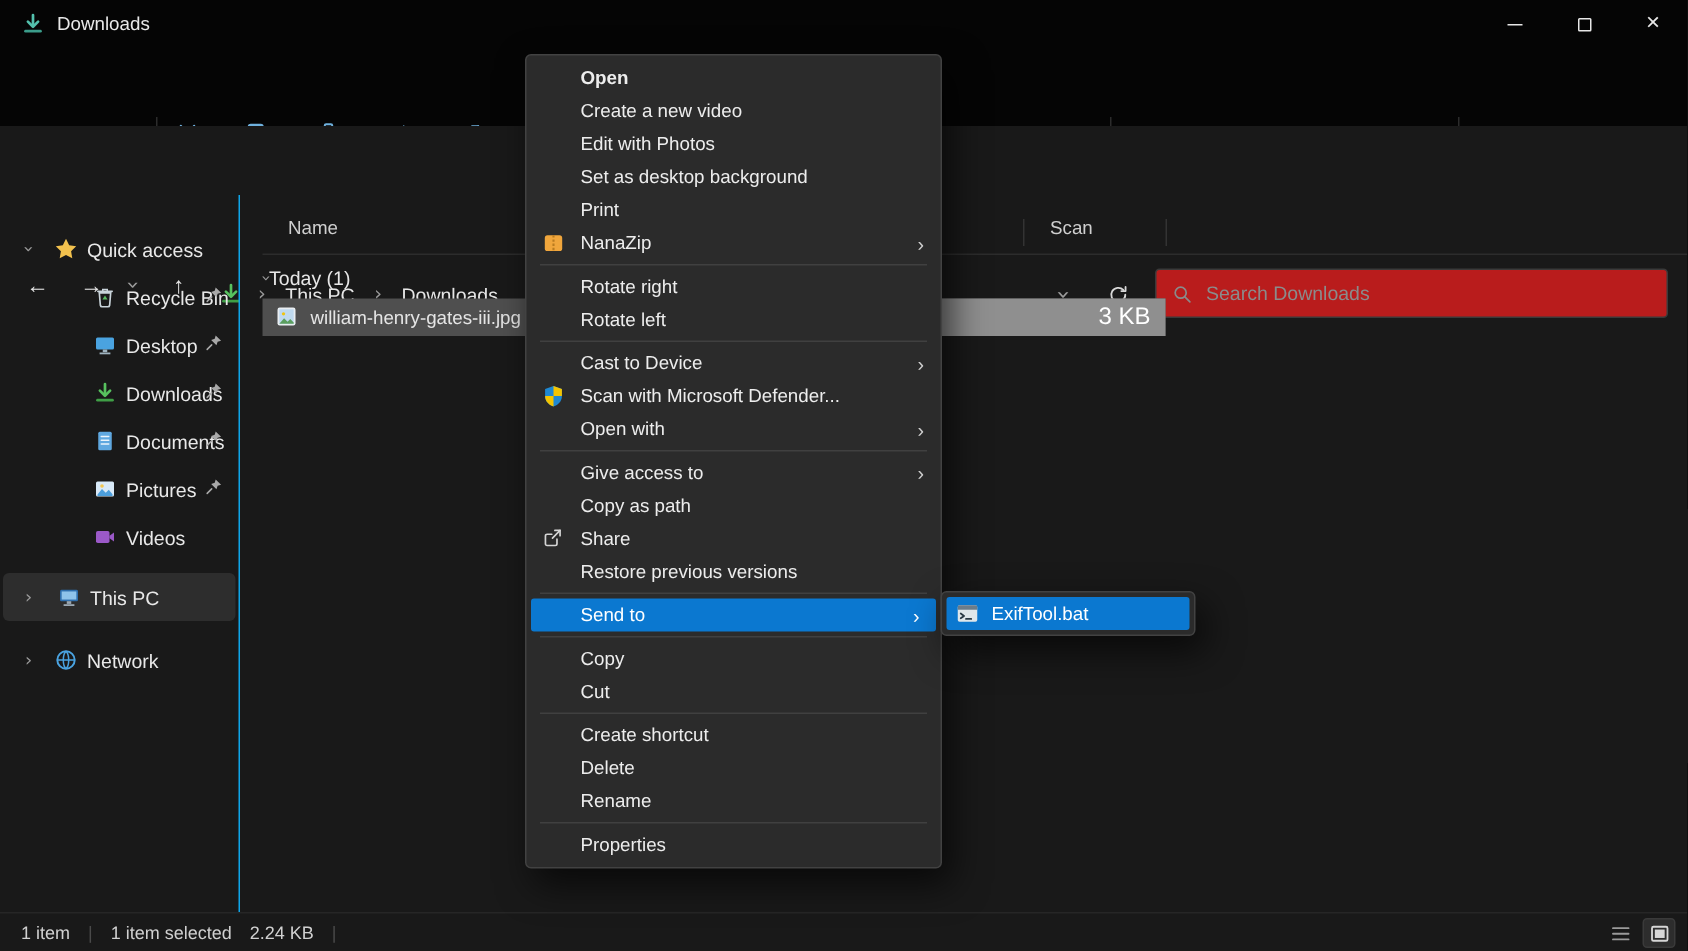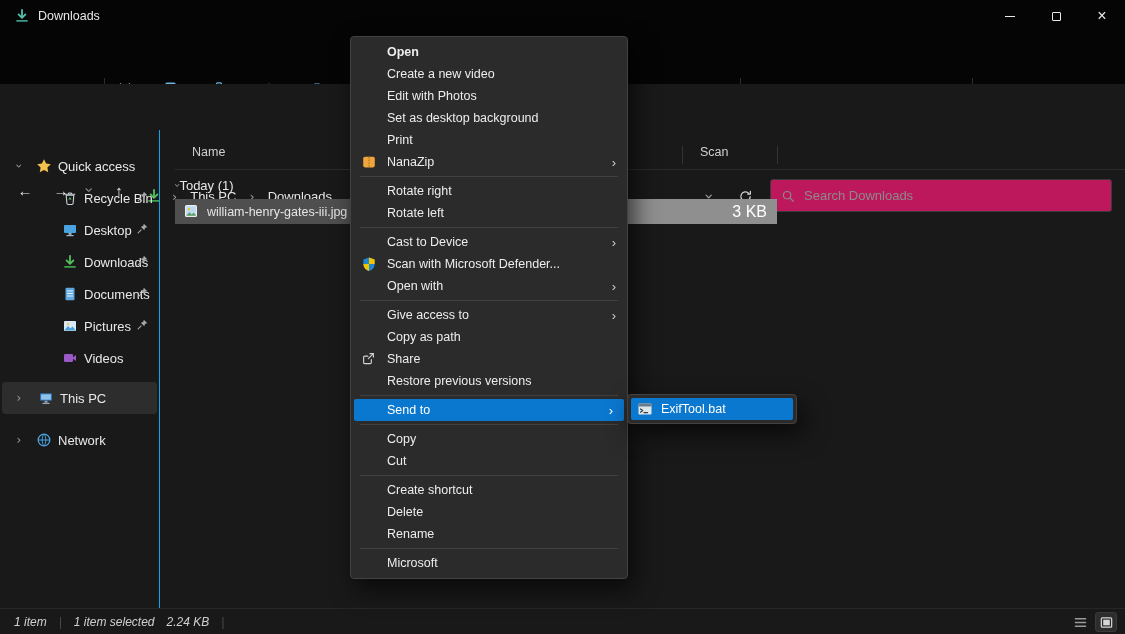--- a/index.html
+++ b/index.html
@@ -33,21 +33,21 @@
   
   .navbar { position:absolute; left:0; top:84px; width:1125px; height:46px; background:#191919; }
   .nav-btn { position:absolute; top:89px; width:34px; height:34px; display:flex; align-items:center; justify-content:center; color:#e6e6e6; font-size:15px; border-radius:4px; }
   .nav-btn.dim { color:#9a9a9a; }
   .chev { font-family:"DejaVu Sans",sans-serif; color:#9a9a9a; }
   .chev-d { display:inline-block; transform:rotate(90deg); }
   .breadcrumb { position:absolute; left:146px; top:96px; height:32px; display:flex; align-items:center; gap:10px; font-size:13px; color:#e6e6e6; }
   .crumb { padding:2px 3px; border-radius:3px; }
   .addr-chev { position:absolute; left:696px; top:96px; width:26px; height:32px; display:flex; align-items:center; justify-content:center; }
   .refresh { position:absolute; left:730px; top:96px; width:30px; height:32px; display:flex; align-items:center; justify-content:center; border-radius:4px; }
-  .searchbox { position:absolute; left:770px; top:95px; width:342px; height:33px; background:#be185d; border:1px solid #3a3a3a; border-radius:3px; display:flex; align-items:center; padding:12px 10px; gap:9px; }
+  .searchbox { position:absolute; left:770px; top:95px; width:342px; height:33px; background:#b91c1c; border:1px solid #3a3a3a; border-radius:3px; display:flex; align-items:center; padding:12px 10px; gap:9px; }
   .searchbox input { flex:1; background:transparent; border:none; outline:none; color:#cfcfcf; font-size:13px; font-family:inherit; }
   .searchbox input::placeholder { color:#8b8b8b; }
 
   
   .sidebar { position:absolute; left:0; top:130px; width:160px; height:478px; border-right:1px solid #0ea5e9; padding-top:20px; }
   .side-row { position:relative; height:32px; display:flex; align-items:center; font-size:13px; color:#e8e8e8; }
   .side-chev { position:absolute; left:12px; width:14px; text-align:center; font-size:12px; }
   .qa-icon, .pc-icon { position:absolute; left:36px; top:8px; }
   .qa-label, .pc-label { position:absolute; left:58px; }
   .side-item { position:relative; height:32px; display:flex; align-items:center; font-size:13px; color:#e8e8e8; }
@@ -63,21 +63,21 @@
   .col-div { position:absolute; top:146px; width:1px; height:18px; background:#333; }
   .header-line { position:absolute; left:175px; right:0; top:169px; height:1px; background:#2c2c2c; }
   .group-row { position:absolute; left:175px; top:175px; height:20px; display:flex; align-items:center; color:#e8e8e8; font-size:13px; }
   .file-row { position:absolute; left:175px; top:199px; width:602px; height:25px; background:#4f4f4f; display:flex; align-items:center; }
   .file-icon { position:absolute; left:8px; top:4px; }
   .file-name { position:absolute; left:32px; font-size:12.5px; color:#e5e5e5; }
   .size-seg { position:absolute; left:453px; top:0; width:149px; height:25px; background:#8f8f8f; display:flex; align-items:center; justify-content:flex-end; padding-right:10px; }
   .file-size { font-size:16px; color:#ffffff; }
 
   
-  .statusbar { position:absolute; left:0; top:608px; width:1125px; height:26px; background:#191919; border-top:1px solid #262626; display:flex; align-items:center; font-size:12px; color:#d0d0d0; padding-left:14px; gap:12px;font-style:italic; }
+  .statusbar { position:absolute; left:0; top:608px; width:1125px; height:26px; background:#191919; border-top:1px solid #262626; display:flex; align-items:center; font-size:12px; color:#d0d0d0; padding-left:14px; gap:12px; }
   .sb-div { color:#4a4a4a; }
   .view-toggles { position:absolute; right:8px; top:3px; display:flex; gap:4px; }
   .view-btn { width:22px; height:20px; display:flex; align-items:center; justify-content:center; border-radius:3px; }
   .view-btn.sel { background:#2d2d2d; border:1px solid #3a3a3a; }
 
   
   .context-menu { position:absolute; left:350px; top:36px; width:278px; background:#2b2b2b; border:1px solid #424242; border-radius:4px; box-shadow:6px 10px 24px rgba(0,0,0,.65); padding:4px 0; z-index:10; }
   .menu-item { position:relative; height:22px; display:flex; align-items:center; padding-left:36px; padding-right:12px; font-size:12.5px; color:#ededed; }
   .menu-item.bold { font-weight:bold; }
   .menu-item.highlighted { background:var(--accent); color:#fff; margin:0 3px; padding-left:33px; border-radius:2px; }
@@ -514,21 +514,21 @@
         <span class="menu-icon"></span>
         <span class="menu-label">Delete</span>
       </div>
       <div class="menu-item">
         <span class="menu-icon"></span>
         <span class="menu-label">Rename</span>
       </div>
       <div class="menu-separator"></div>
       <div class="menu-item">
         <span class="menu-icon"></span>
-        <span class="menu-label">Microsoft</span>
+        <span class="menu-label">Properties</span>
       </div>
     </div>
 
   <div class="submenu" id="sub-menu">
       <div class="sub-item highlighted">
         <span class="sm-icon">
           <svg width="16" height="16" viewBox="0 0 16 16">
             <rect x="1.5" y="2.5" width="13" height="11" rx="1.2" fill="#dfe6ea"></rect>
             <path d="M1.5 3.7c0-.7.5-1.2 1.2-1.2h10.6c.7 0 1.2.5 1.2 1.2v1.8H1.5z" fill="#6b7c8a"></path>
             <path d="M3.5 8l2.2 1.6L3.5 11.2" stroke="#2b3a45" stroke-width="1.2" fill="none" stroke-linecap="round" stroke-linejoin="round"></path>

